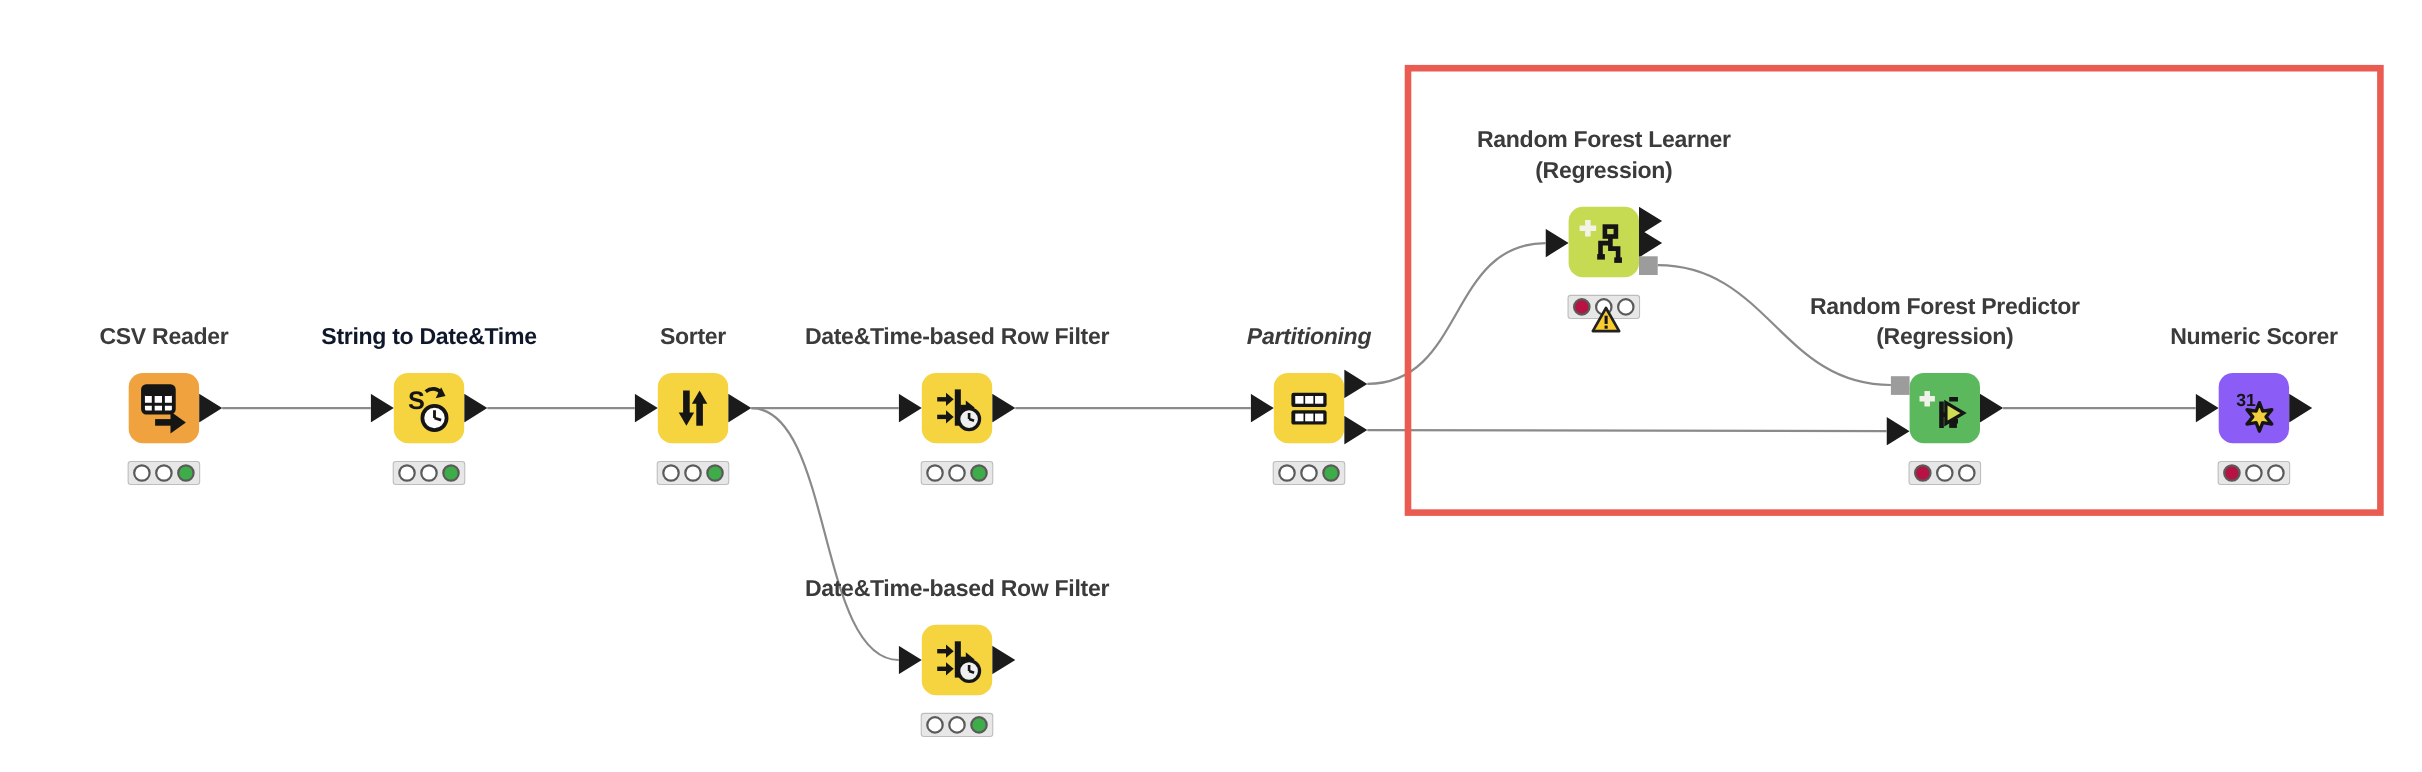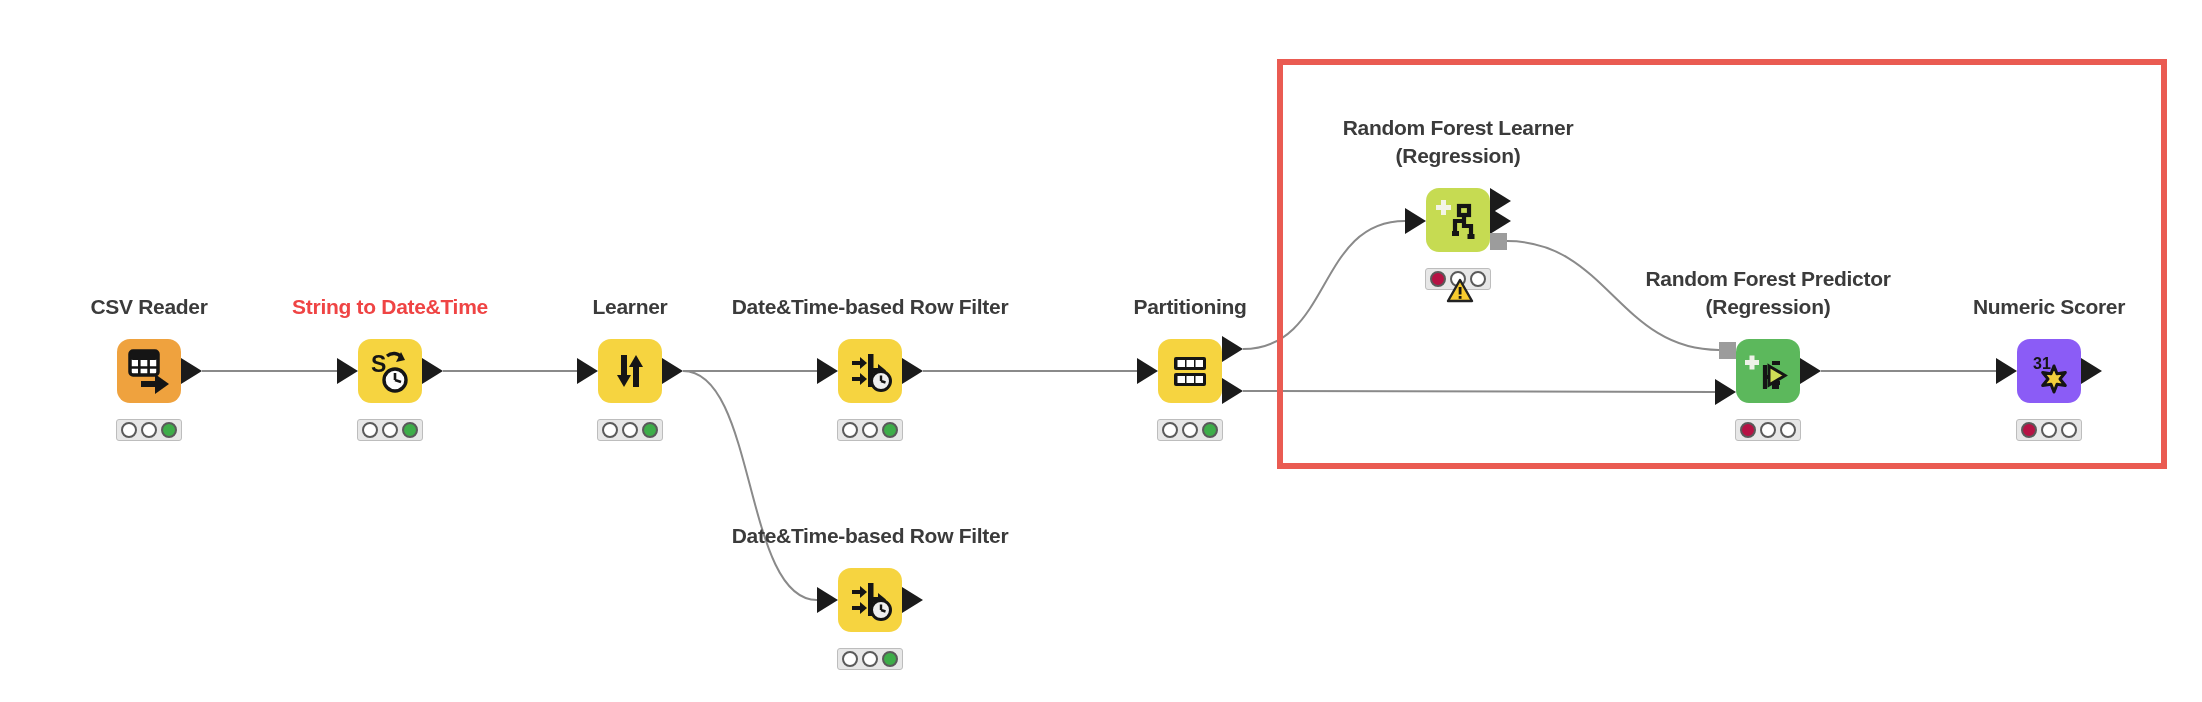--- a/index.html
+++ b/index.html
@@ -45,42 +45,42 @@
       </svg>
     </div>
     <svg width="21" height="26" viewBox="0 0 21 26" class="port" style="left: 181px; top: 358px;">
       <polygon points="0,0 21,13 0,26" fill="#1B1B1B"></polygon>
     </svg>
     <div class="status-bar" style="left: 116px; top: 419px; background: rgb(231, 231, 231); border: 1px solid rgb(189, 189, 189);">
       <div class="light" style="border: 2px solid rgb(90, 90, 90); background: rgb(255, 255, 255);"></div>
       <div class="light" style="border: 2px solid rgb(90, 90, 90); background: rgb(255, 255, 255);"></div>
       <div class="light" style="border: 2px solid rgb(90, 90, 90); background: rgb(62, 173, 73);"></div>
     </div>
-    <div class="node-label" style="left: 210px; top: 293px; width: 360px; color: #ef4444;">String to Date&amp;Time</div>
+    <div class="node-label" style="left: 210px; top: 293px; width: 360px; color: #0f172a;">String to Date&amp;Time</div>
     <div class="node-icon" style="left: 358px; top: 339px; background: rgb(246, 212, 64);">
       <svg width="64" height="64" viewBox="0 0 64 64">
         <text x="13" y="33" font-family="Liberation Sans,sans-serif" font-size="23" font-weight="bold" fill="#151515">S</text>
         <path d="M29,17 C34,13 40,14 43,18" stroke="#151515" stroke-width="3.4" fill="none"></path>
         <polygon points="38,23 47,21 43,13" fill="#151515"></polygon>
         <circle cx="37" cy="41" r="11" fill="#fdfdfd" stroke="#151515" stroke-width="3.4"></circle>
         <path d="M37,41 L37,34 M37,41 L43,43" stroke="#151515" stroke-width="2.6" fill="none"></path>
       </svg>
     </div>
     <svg width="21" height="26" viewBox="0 0 21 26" class="port" style="left: 337px; top: 358px;">
       <polygon points="0,0 21,13 0,26" fill="#1B1B1B"></polygon>
     </svg>
     <svg width="21" height="26" viewBox="0 0 21 26" class="port" style="left: 422px; top: 358px;">
       <polygon points="0,0 21,13 0,26" fill="#1B1B1B"></polygon>
     </svg>
     <div class="status-bar" style="left: 357px; top: 419px; background: rgb(231, 231, 231); border: 1px solid rgb(189, 189, 189);">
       <div class="light" style="border: 2px solid rgb(90, 90, 90); background: rgb(255, 255, 255);"></div>
       <div class="light" style="border: 2px solid rgb(90, 90, 90); background: rgb(255, 255, 255);"></div>
       <div class="light" style="border: 2px solid rgb(90, 90, 90); background: rgb(62, 173, 73);"></div>
     </div>
-    <div class="node-label" style="left: 450px; top: 293px; width: 360px; color: rgb(59, 59, 59);">Learner</div>
+    <div class="node-label" style="left: 450px; top: 293px; width: 360px; color: rgb(59, 59, 59);">Sorter</div>
     <div class="node-icon" style="left: 598px; top: 339px; background: rgb(246, 212, 64);">
       <svg width="64" height="64" viewBox="0 0 64 64">
         <rect x="23" y="16" width="6" height="23" fill="#151515"></rect>
         <polygon points="19,36 26,48 33,36" fill="#151515"></polygon>
         <rect x="35" y="25" width="6" height="23" fill="#151515"></rect>
         <polygon points="31,28 38,16 45,28" fill="#151515"></polygon>
       </svg>
     </div>
     <svg width="21" height="26" viewBox="0 0 21 26" class="port" style="left: 577px; top: 358px;">
       <polygon points="0,0 21,13 0,26" fill="#1B1B1B"></polygon>
@@ -111,21 +111,21 @@
       <polygon points="0,0 21,13 0,26" fill="#1B1B1B"></polygon>
     </svg>
     <svg width="21" height="26" viewBox="0 0 21 26" class="port" style="left: 902px; top: 358px;">
       <polygon points="0,0 21,13 0,26" fill="#1B1B1B"></polygon>
     </svg>
     <div class="status-bar" style="left: 837px; top: 419px; background: rgb(231, 231, 231); border: 1px solid rgb(189, 189, 189);">
       <div class="light" style="border: 2px solid rgb(90, 90, 90); background: rgb(255, 255, 255);"></div>
       <div class="light" style="border: 2px solid rgb(90, 90, 90); background: rgb(255, 255, 255);"></div>
       <div class="light" style="border: 2px solid rgb(90, 90, 90); background: rgb(62, 173, 73);"></div>
     </div>
-    <div class="node-label" style="left: 1010px; top: 293px; width: 360px; color: rgb(59, 59, 59);">Partitioning</div>
+    <div class="node-label" style="left: 1010px; top: 293px; width: 360px; color: rgb(59, 59, 59); font-style: italic;">Partitioning</div>
     <div class="node-icon" style="left: 1158px; top: 339px; background: rgb(246, 212, 64);">
       <svg width="64" height="64" viewBox="0 0 64 64">
         <rect x="16" y="18" width="32" height="13" rx="2" fill="#151515"></rect>
         <rect x="19.5" y="21" width="7.5" height="7" fill="#fff"></rect>
         <rect x="28.5" y="21" width="7.5" height="7" fill="#fff"></rect>
         <rect x="37.5" y="21" width="7.5" height="7" fill="#fff"></rect>
         <rect x="16" y="34" width="32" height="13" rx="2" fill="#151515"></rect>
         <rect x="19.5" y="37" width="7.5" height="7" fill="#fff"></rect>
         <rect x="28.5" y="37" width="7.5" height="7" fill="#fff"></rect>
         <rect x="37.5" y="37" width="7.5" height="7" fill="#fff"></rect>

